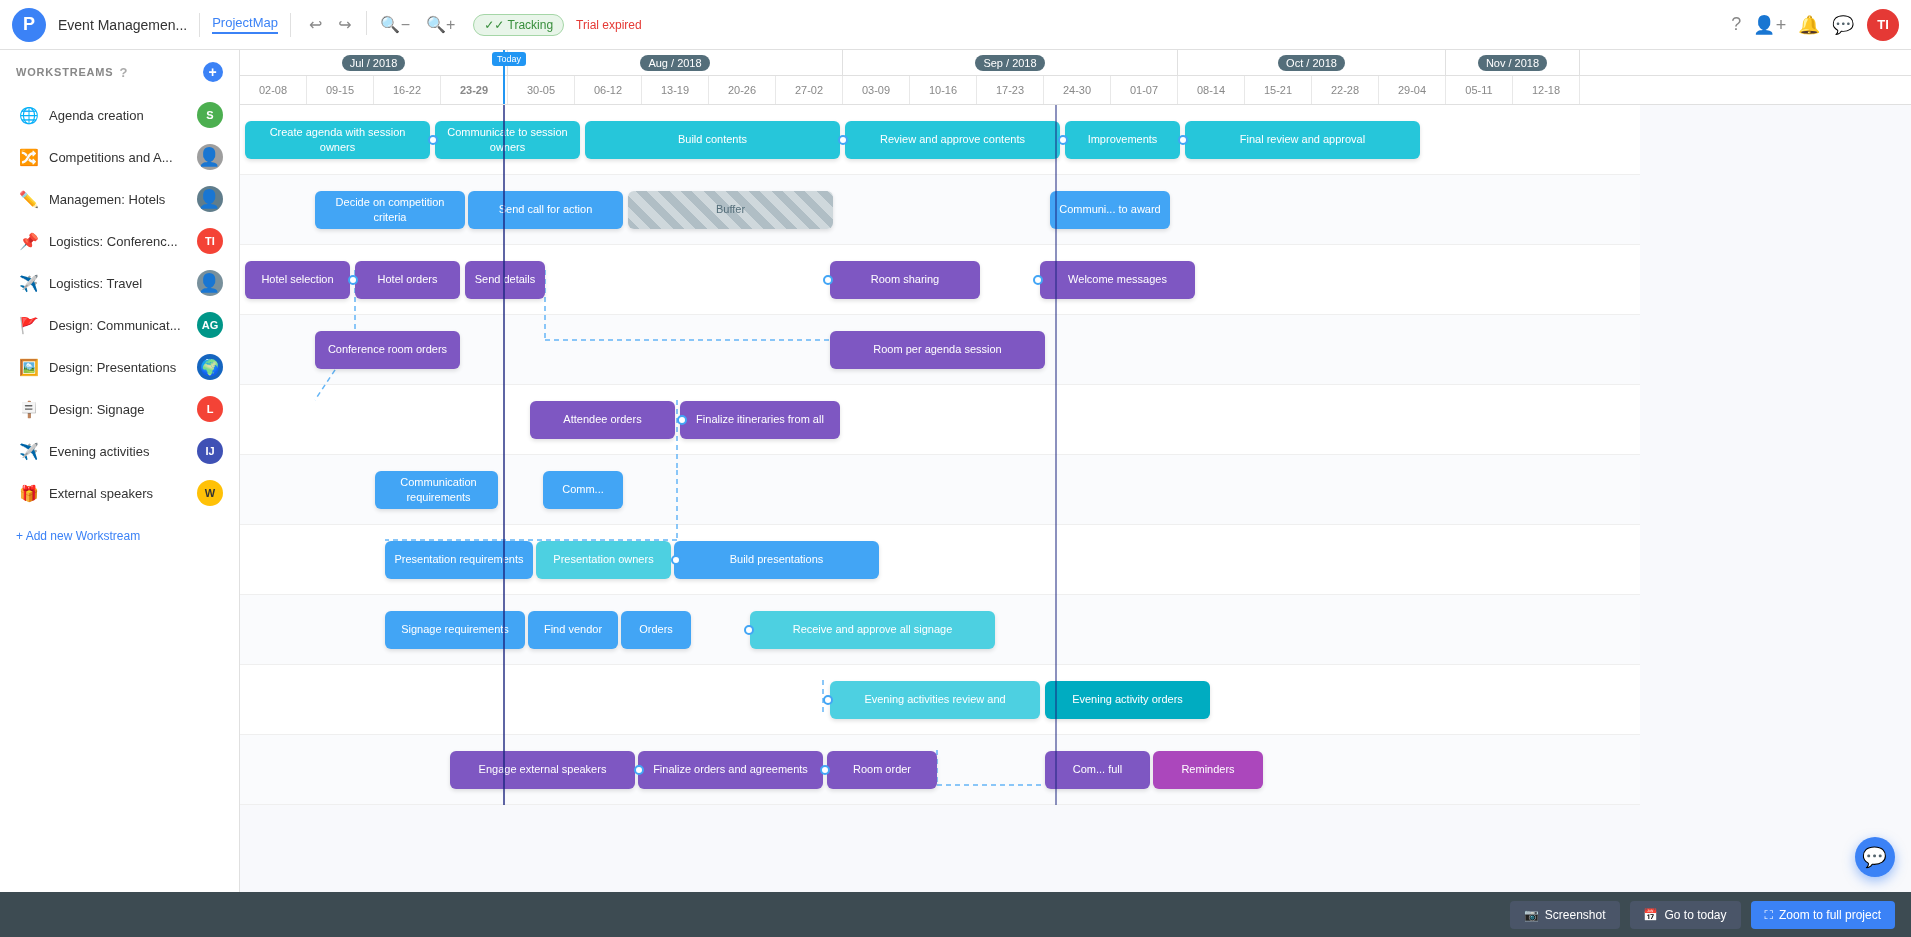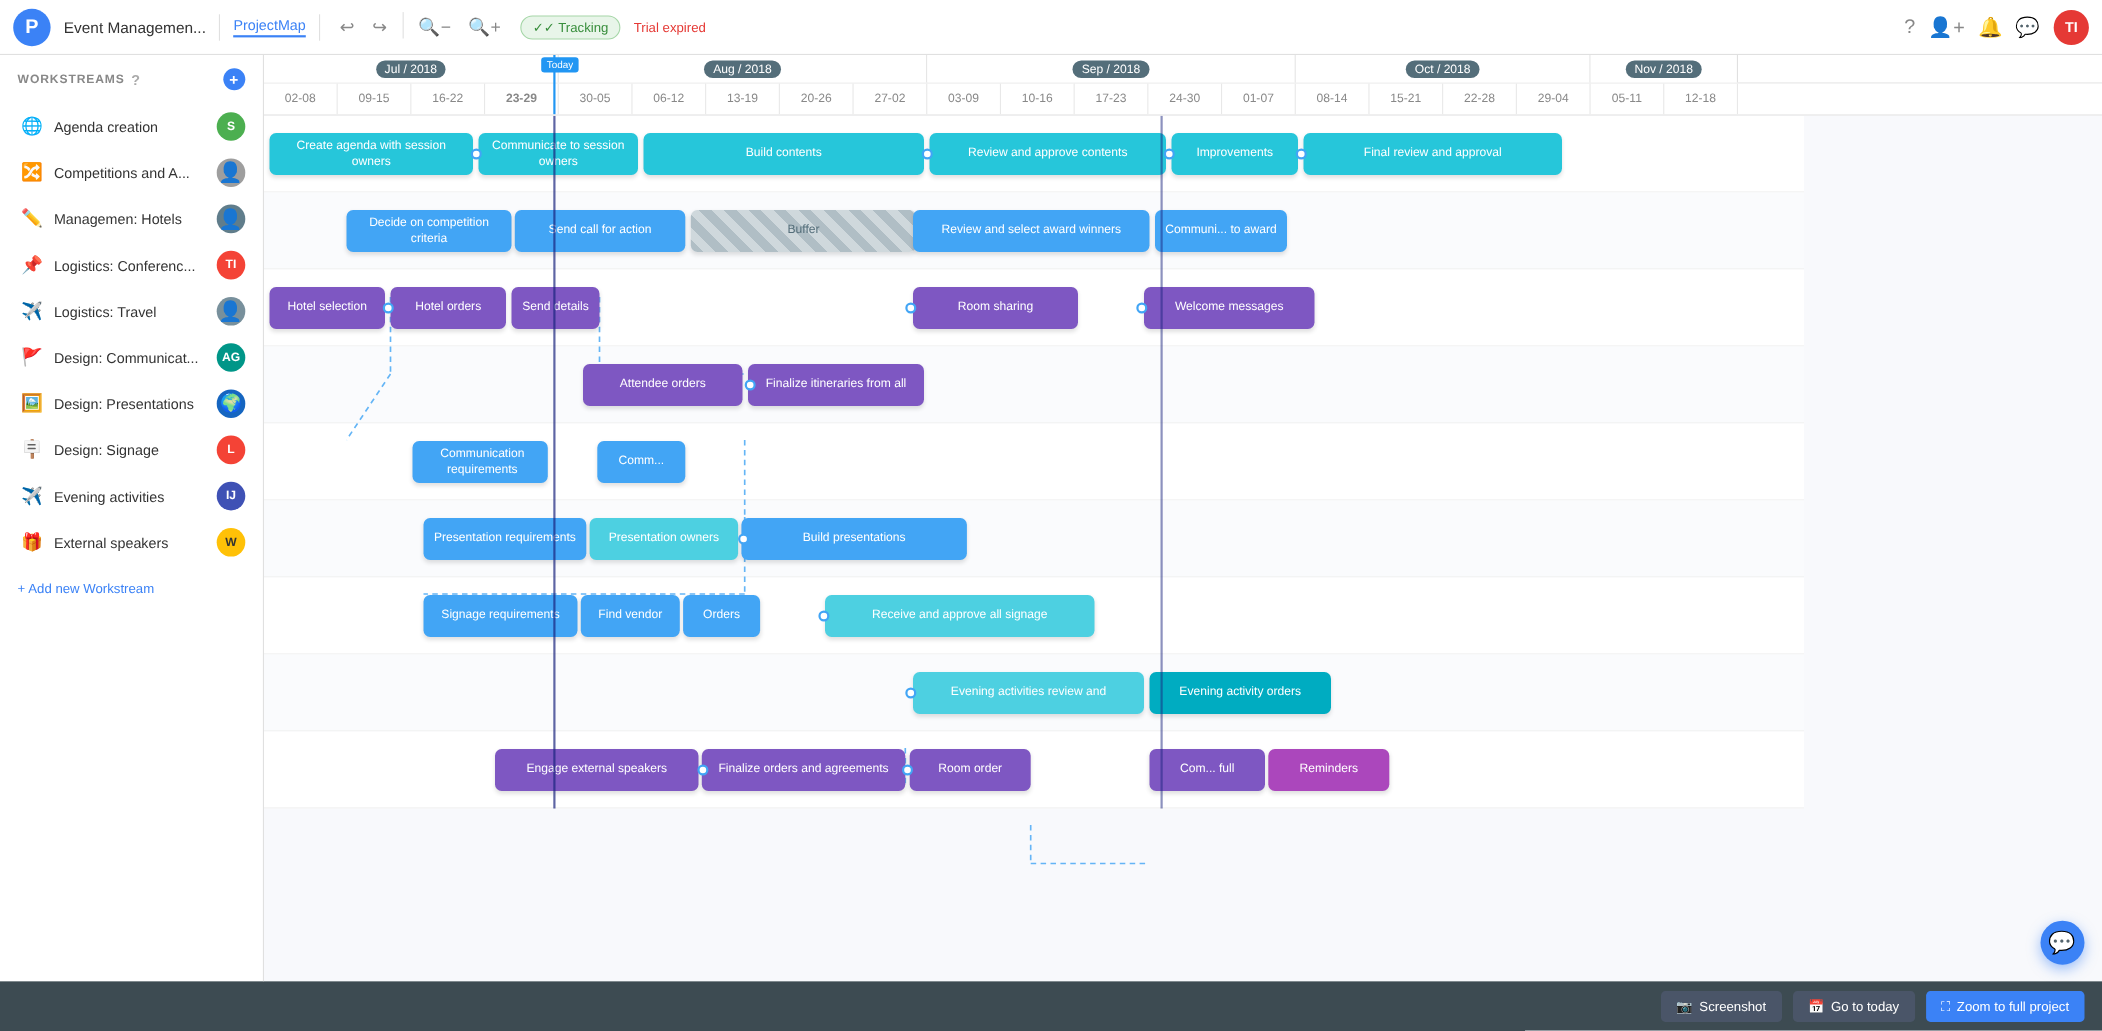--- a/index.html
+++ b/index.html
@@ -312,35 +312,38 @@
           <div class="dep-dot" style="left:188px;top:30px;"></div>
           <div class="dep-dot" style="left:598px;top:30px;"></div>
           <div class="dep-dot" style="left:818px;top:30px;"></div>
           <div class="dep-dot" style="left:938px;top:30px;"></div>
         </div>
 
         <div class="gantt-row" style="height:70px;">
           <div class="task-bar blue" style="left:75px;width:150px;">Decide on competition criteria</div>
           <div class="task-bar blue" style="left:228px;width:155px;">Send call for action</div>
           <div class="task-bar hatched" style="left:388px;width:205px;color:#546e7a;text-align:center;">Buffer</div>
-          <div class="task-bar blue" style="left:590px;width:215px;">Review and select award winners</div>
           <div class="task-bar blue" style="left:810px;width:120px;">Communi... to award</div>
         </div>
 
         <div class="gantt-row" style="height:70px;">
           <div class="task-bar purple" style="left:5px;width:105px;">Hotel selection</div>
           <div class="task-bar purple" style="left:115px;width:105px;">Hotel orders</div>
           <div class="task-bar purple" style="left:225px;width:80px;">Send details</div>
           <div class="task-bar purple" style="left:590px;width:150px;">Room sharing</div>
           <div class="task-bar purple" style="left:800px;width:155px;">Welcome messages</div>
           <div class="dep-dot" style="left:108px;top:30px;"></div>
           <div class="dep-dot" style="left:583px;top:30px;"></div>
           <div class="dep-dot" style="left:793px;top:30px;"></div>
         </div>
 
+        <div class="gantt-row" style="height:70px;">
+          <div class="task-bar purple" style="left:75px;width:145px;">Conference room orders</div>
+          <div class="task-bar purple" style="left:590px;width:215px;">Room per agenda session</div>
+        </div>
 
         <div class="gantt-row" style="height:70px;">
           <div class="task-bar purple" style="left:290px;width:145px;">Attendee orders</div>
           <div class="task-bar purple" style="left:440px;width:160px;">Finalize itineraries from all</div>
           <div class="dep-dot" style="left:437px;top:30px;"></div>
         </div>
 
         <div class="gantt-row" style="height:70px;">
           <div class="task-bar blue" style="left:135px;width:123px;padding-left:12px;">Communication requirements</div>
           <div class="task-bar blue" style="left:303px;width:80px;">Comm...</div>

